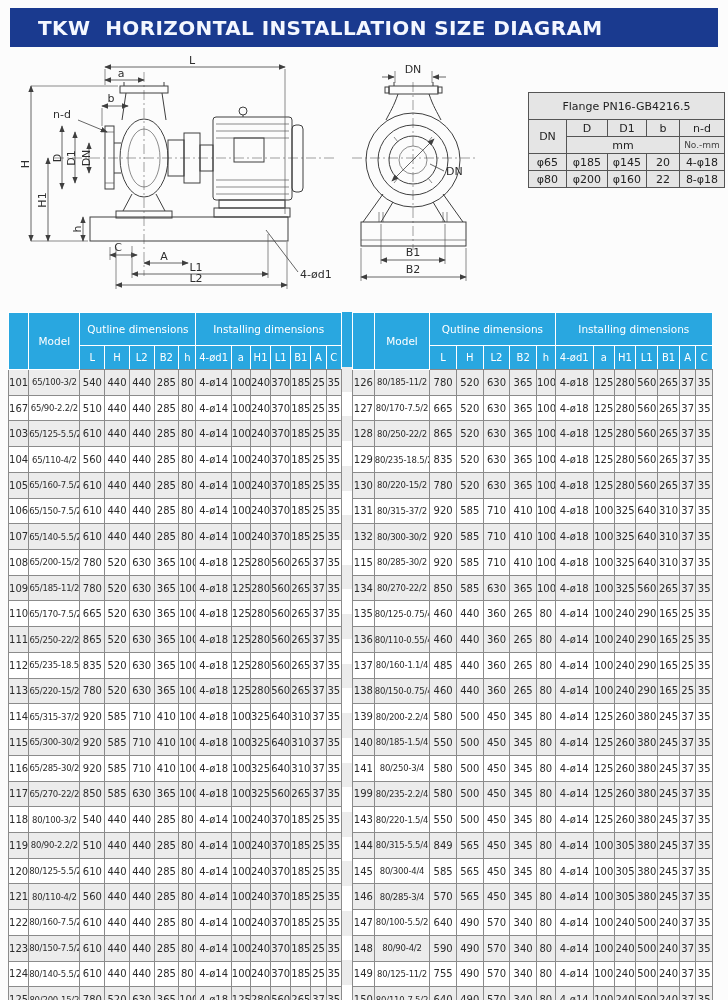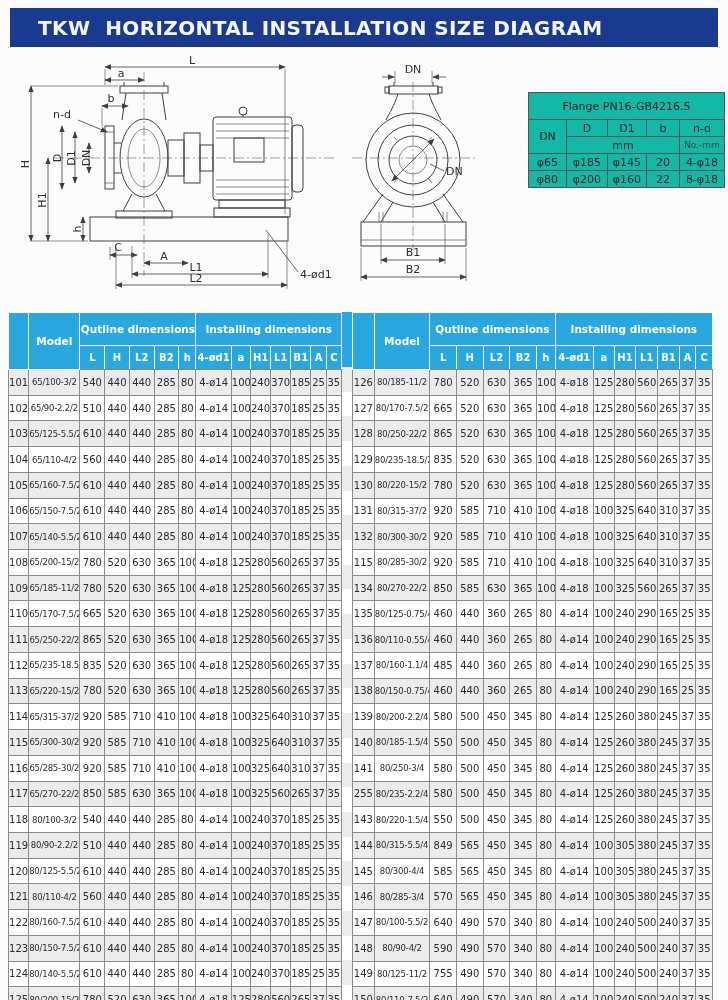--- a/index.html
+++ b/index.html
@@ -22,33 +22,33 @@
   svg.front{left:336px;top:2px;}
   .ln{stroke:#3f3f3f;stroke-width:1;fill:none;}
   .thin{stroke:#5a5a5a;stroke-width:.7;fill:none;}
   .cl{stroke:#777;stroke-width:.7;fill:none;stroke-dasharray:10 3 2 3;}
   .dim{stroke:#3f3f3f;stroke-width:.8;fill:none;}
   .dtx{font-size:11px;fill:#2e2e2e;}
   
   table.flange{
     position:absolute;left:528px;top:40px;width:196px;
     border-collapse:collapse;font-size:11px;color:#222;
-    background:#14b8a6;table-layout:fixed;
+    background:#e5e5e5;table-layout:fixed;
   }
   .flange td{border:1px solid #555;text-align:center;padding:0;height:16px;overflow:hidden;white-space:nowrap;}
   .flange tr.t td{height:26px;border-bottom:1px solid #555;}
   .flange .small{font-size:9px;color:#444;margin-left:6px;}
   
   .main{position:absolute;left:8px;top:312px;display:flex;}
   table.half{border-collapse:collapse;table-layout:fixed;background:#fff;
     border:1.5px solid #3c3c3c;}
   table.left-half{width:334px;}
   table.right-half{width:361px;}
   .half th{
-    background:#29a7e0;color:#fff;font-weight:bold;
+    background:#29a7e0;color:#fff;font-weight:normal;
     border:1px solid rgba(255,255,255,.85);padding:0;overflow:hidden;white-space:nowrap;
   }
   .half tr.grp th{height:32px;font-size:10.5px;}
   .half tr.sub th{height:23px;font-size:10px;border-bottom:1px solid #888;}
   .half td{
     border:1px solid #8b8b8b;text-align:center;padding:0;height:24.72px;
     font-size:10px;color:#2b2b2b;overflow:hidden;white-space:nowrap;
   }
   .half tbody tr:nth-child(odd) td{background:#ececec;}
   .half tbody tr:nth-child(even) td{background:#ffffff;}
@@ -289,21 +289,21 @@
           <td>80</td>
           <td class="thickL">4-ø14</td>
           <td>100</td>
           <td>240</td>
           <td>370</td>
           <td>185</td>
           <td>25</td>
           <td>35</td>
         </tr>
         <tr>
-          <td>102</td>
+          <td>167</td>
           <td class="model">65/90-2.2/2</td>
           <td>510</td>
           <td>440</td>
           <td>440</td>
           <td>285</td>
           <td>80</td>
           <td class="thickL">4-ø14</td>
           <td>100</td>
           <td>240</td>
           <td>370</td>
@@ -977,21 +977,21 @@
           <td>80</td>
           <td class="thickL">4-ø14</td>
           <td>125</td>
           <td>260</td>
           <td>380</td>
           <td>245</td>
           <td>37</td>
           <td>35</td>
         </tr>
         <tr>
-          <td>255</td>
+          <td>199</td>
           <td class="model">80/235-2.2/4</td>
           <td>580</td>
           <td>500</td>
           <td>450</td>
           <td>345</td>
           <td>80</td>
           <td class="thickL">4-ø14</td>
           <td>125</td>
           <td>260</td>
           <td>380</td>

